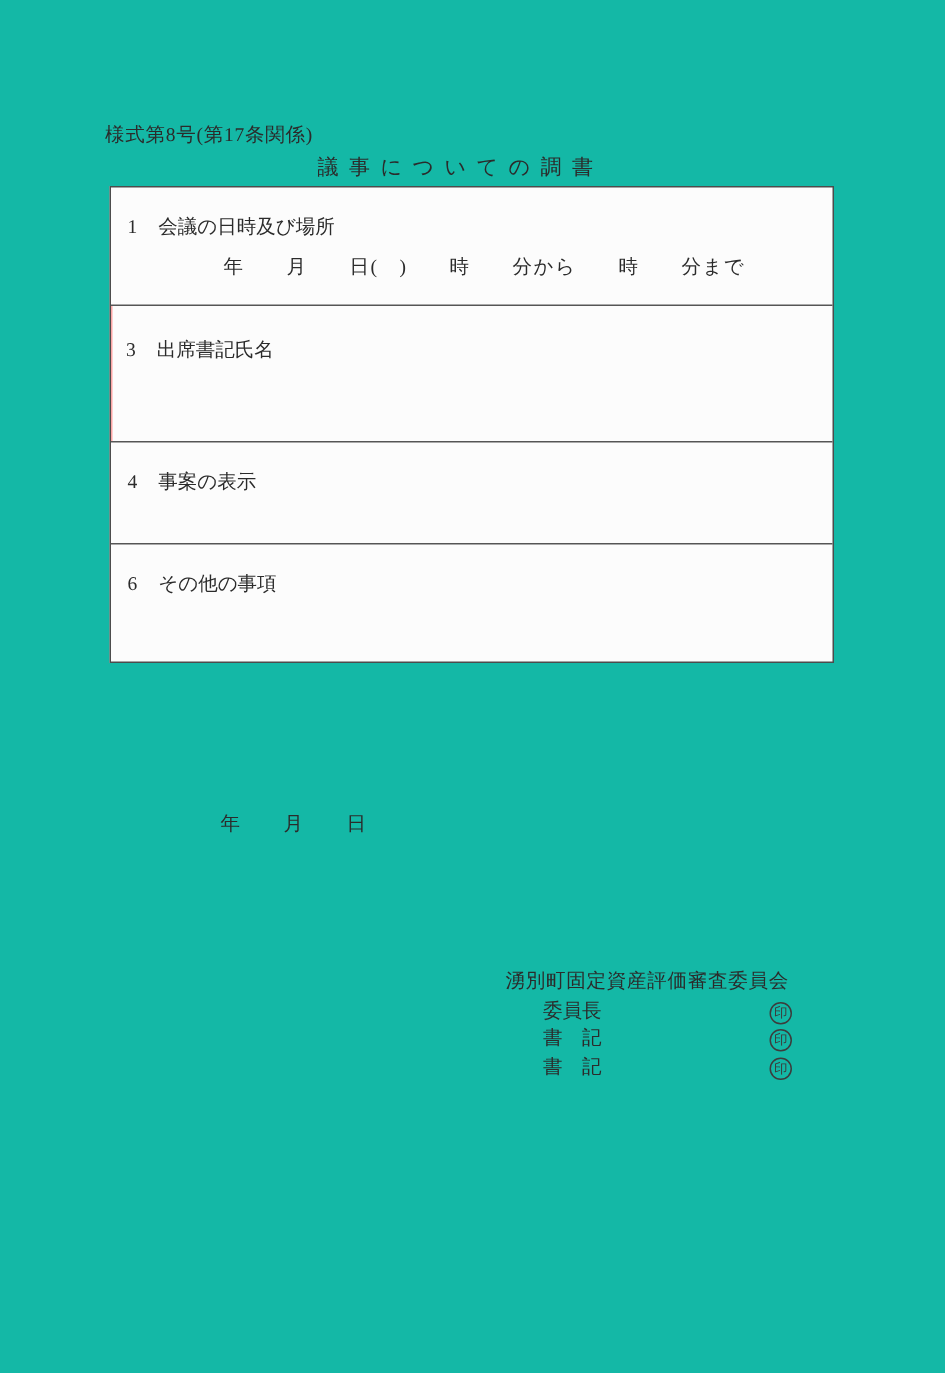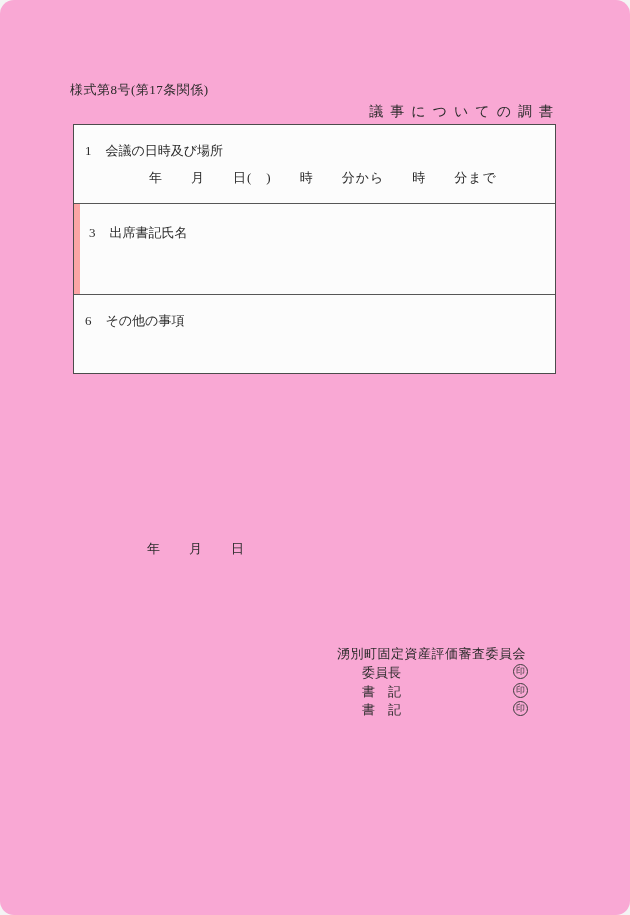--- a/index.html
+++ b/index.html
@@ -5,39 +5,38 @@
   html, body {
     margin: 0;
     padding: 0;
     background: #f4f4f4;
   }
   .page {
     position: relative;
     width: 630px;
     height: 915px;
     margin: 0 auto;
-    background: #f9a8d4;
+    background: #14b8a6;
     color: #2b2b2b;
     font-family: "Liberation Serif", "DejaVu Serif", serif;
     font-size: 13px;
     overflow: hidden;
-    border-radius: 14px;
   }
   .abs { position: absolute; }
 
   .form-number {
     left: 70px;
     top: 81px;
     letter-spacing: 0.5px;
   }
   .doc-title {
-    left: 77px;
+    left: 62px;
     top: 103px;
     width: 483px;
-    text-align: right;
+    text-align: center;
     font-size: 14px;
     letter-spacing: 7px;
     text-indent: 7px;
     white-space: nowrap;
   }
 
   
   .form-table {
     left: 73px;
     top: 124px;
@@ -55,42 +54,42 @@
   .row-1 { height: 79px; }
   .row-23 { height: 91px; padding: 0; display: flex; }
   .row-4 { height: 68px; }
   .row-5 { height: 68px; }
   .row-6 { height: 78px; }
   .cell {
     box-sizing: border-box;
     padding: 20px 8px 0 11px;
   }
   .cell-left  { width: 243px; }
-  .cell-right { flex: 1; border-left: 6px solid #fca5a5; padding-left: 9px; }
+  .cell-right { flex: 1; border-left: 1px solid #fca5a5; padding-left: 9px; }
   .item-num { display: inline-block; margin-right: 14px; }
   .detail-line {
     margin: 9px 0 0 64px;
     white-space: pre;
     letter-spacing: 1px;
   }
 
   
   .closing { left: 87px; top: 532px; letter-spacing: 0.5px; }
   .date-line { left: 147px; top: 540px; white-space: pre; letter-spacing: 1px; }
   .committee { left: 337px; top: 645px; letter-spacing: 0.5px; }
 
   .signatures {
     left: 362px;
     top: 664px;
     width: 166px;
   }
   .sig-row {
     display: flex;
     justify-content: space-between;
-    align-items: flex-start;
+    align-items: flex-end;
     height: 18.5px;
   }
   .sig-role { white-space: pre; }
   .seal {
     box-sizing: border-box;
     width: 15px;
     height: 15px;
     border: 1px solid #3c3c3c;
     border-radius: 50%;
     font-size: 9px;
@@ -116,20 +115,23 @@
       </div>
       <div class="detail-line">年　　月　　日(　)　　時　　分から　　時　　分まで</div>
     </div>
 
     <div class="t-row row-23">
       <div class="cell cell-right">
         <span class="item-num">3</span><span>出席書記氏名</span>
       </div>
     </div>
 
+    <div class="t-row row-4">
+      <span class="item-num">4</span><span>事案の表示</span>
+    </div>
 
 
     <div class="t-row row-6">
       <span class="item-num">6</span><span>その他の事項</span>
     </div>
 
   </div>
 
 
   <div class="abs date-line">年　　月　　日</div>

